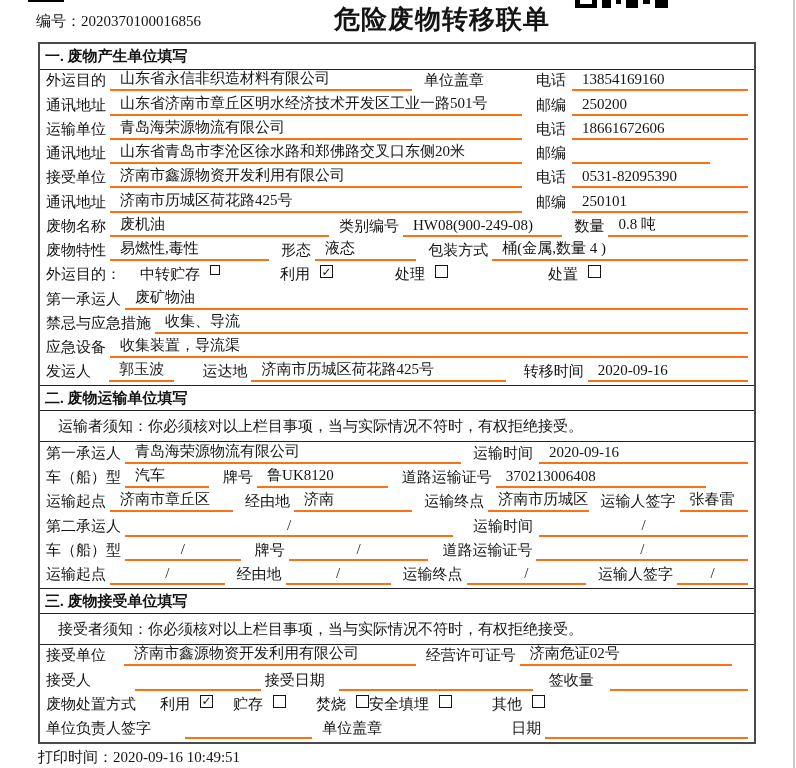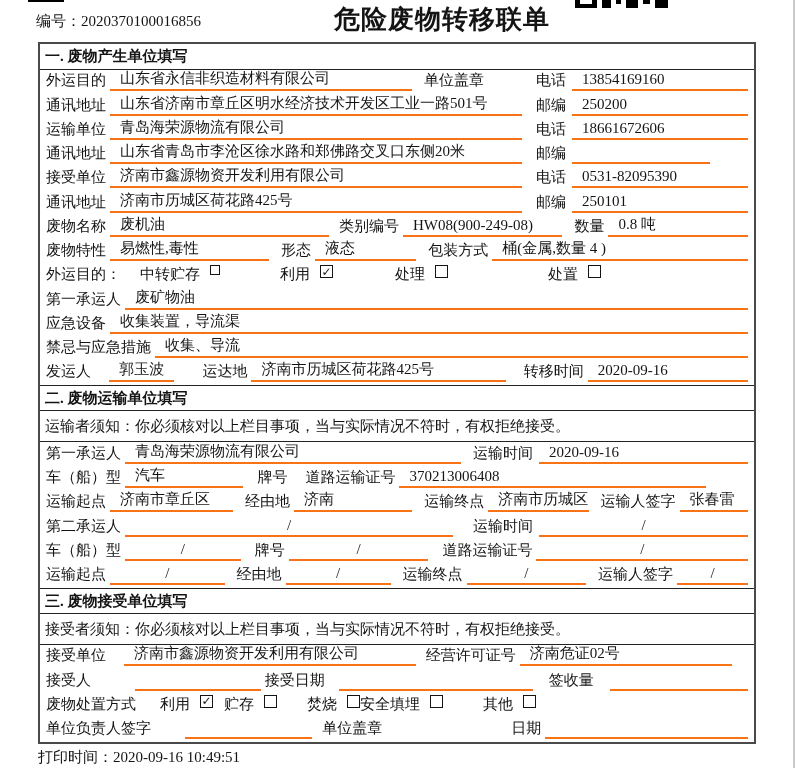--- a/index.html
+++ b/index.html
@@ -20,21 +20,21 @@
   .form-table {
     position:absolute; left:38px; top:42px; width:718px; height:702px;
     border:2px solid #4a4a4a; display:flex; flex-direction:column; font-size:15px;
   }
   .sec-h {
     flex:none; height:26px; display:flex; align-items:center; padding-left:5px;
     font-weight:bold; font-size:15px; border-bottom:1.5px solid #222; white-space:nowrap;
   }
   .sec-h.mid { border-top:1.5px solid #222; }
   .notice {
-    flex:none; height:31px; display:flex; align-items:center; padding-left:5px;
+    flex:none; height:31px; display:flex; align-items:center; padding-left:18px;
     border-bottom:1.5px solid #222; white-space:nowrap;
   }
   .frow { flex:1; display:flex; align-items:flex-end; padding:0 6px 3px 6px; min-height:0; }
   .lbl { white-space:nowrap; padding-bottom:1px; margin-right:4px; flex:none; }
   .val {
     border-bottom:2px solid #f97316; padding:0 4px 1px 10px;
     white-space:nowrap; overflow:hidden; min-width:20px;
   }
   .val.c { text-align:center; padding-left:4px; }
   .rgt { width:212px; flex:none; display:flex; align-items:flex-end; }
@@ -164,27 +164,27 @@
       <span class="cb"></span>
     </span>
   </div>
 
   <div class="frow">
     <span class="lbl">第一承运人</span>
     <span class="val" style="flex:1">废矿物油</span>
   </div>
 
   <div class="frow">
+    <span class="lbl">禁忌与应急措施</span>
+    <span class="val" style="flex:1">收集、导流</span>
+  </div>
+
+  <div class="frow">
     <span class="lbl">应急设备</span>
     <span class="val" style="flex:1">收集装置，导流渠</span>
-  </div>
-
-  <div class="frow">
-    <span class="lbl">禁忌与应急措施</span>
-    <span class="val" style="flex:1">收集、导流</span>
   </div>
 
   <div class="frow">
     <span class="lbl">发运人</span>
     <span class="val c" style="flex:0.55;margin-left:14px">郭玉波</span>
     <span class="lbl" style="margin-left:28px">运达地</span>
     <span class="val" style="flex:2.3">济南市历城区荷花路425号</span>
     <span class="lbl" style="margin-left:18px">转移时间</span>
     <span class="val" style="flex:1.4">2020-09-16</span>
   </div>
@@ -198,20 +198,21 @@
     <span class="rgt2">
       <span class="lbl">运输时间</span>
       <span class="val" style="flex:1">2020-09-16</span>
     </span>
   </div>
 
   <div class="frow">
     <span class="lbl">车（船）型</span>
     <span class="val" style="flex:0.75">汽车</span>
     <span class="lbl" style="margin-left:14px">牌号</span>
+    <span class="val" style="flex:1.25">鲁UK8120</span>
     <span class="lbl" style="margin-left:14px">道路运输证号</span>
     <span class="val" style="flex:2.1;margin-right:42px">370213006408</span>
   </div>
 
   <div class="frow">
     <span class="lbl">运输起点</span>
     <span class="val" style="flex:1.2">济南市章丘区</span>
     <span class="lbl" style="margin-left:12px">经由地</span>
     <span class="val" style="flex:1.15">济南</span>
     <span class="lbl" style="margin-left:12px">运输终点</span>
@@ -267,21 +268,21 @@
     <span class="lbl" style="margin-left:16px">签收量</span>
     <span class="val" style="flex:1.0;margin-left:12px"></span>
   </div>
 
   <div class="frow">
     <span class="lbl">废物处置方式</span>
     <span class="opt" style="margin-left:20px">
       <span class="lbl">利用</span>
       <span class="cb">✓</span>
     </span>
-    <span class="opt" style="margin-left:11px">
+    <span class="opt" style="margin-left:20px">
       <span class="lbl">贮存</span>
       <span class="cb"></span>
     </span>
     <span class="opt" style="margin-left:30px">
       <span class="lbl">焚烧</span>
       <span class="cb"></span>
     </span>
     <span class="opt" style="">
       <span class="lbl">安全填埋</span>
       <span class="cb"></span>

